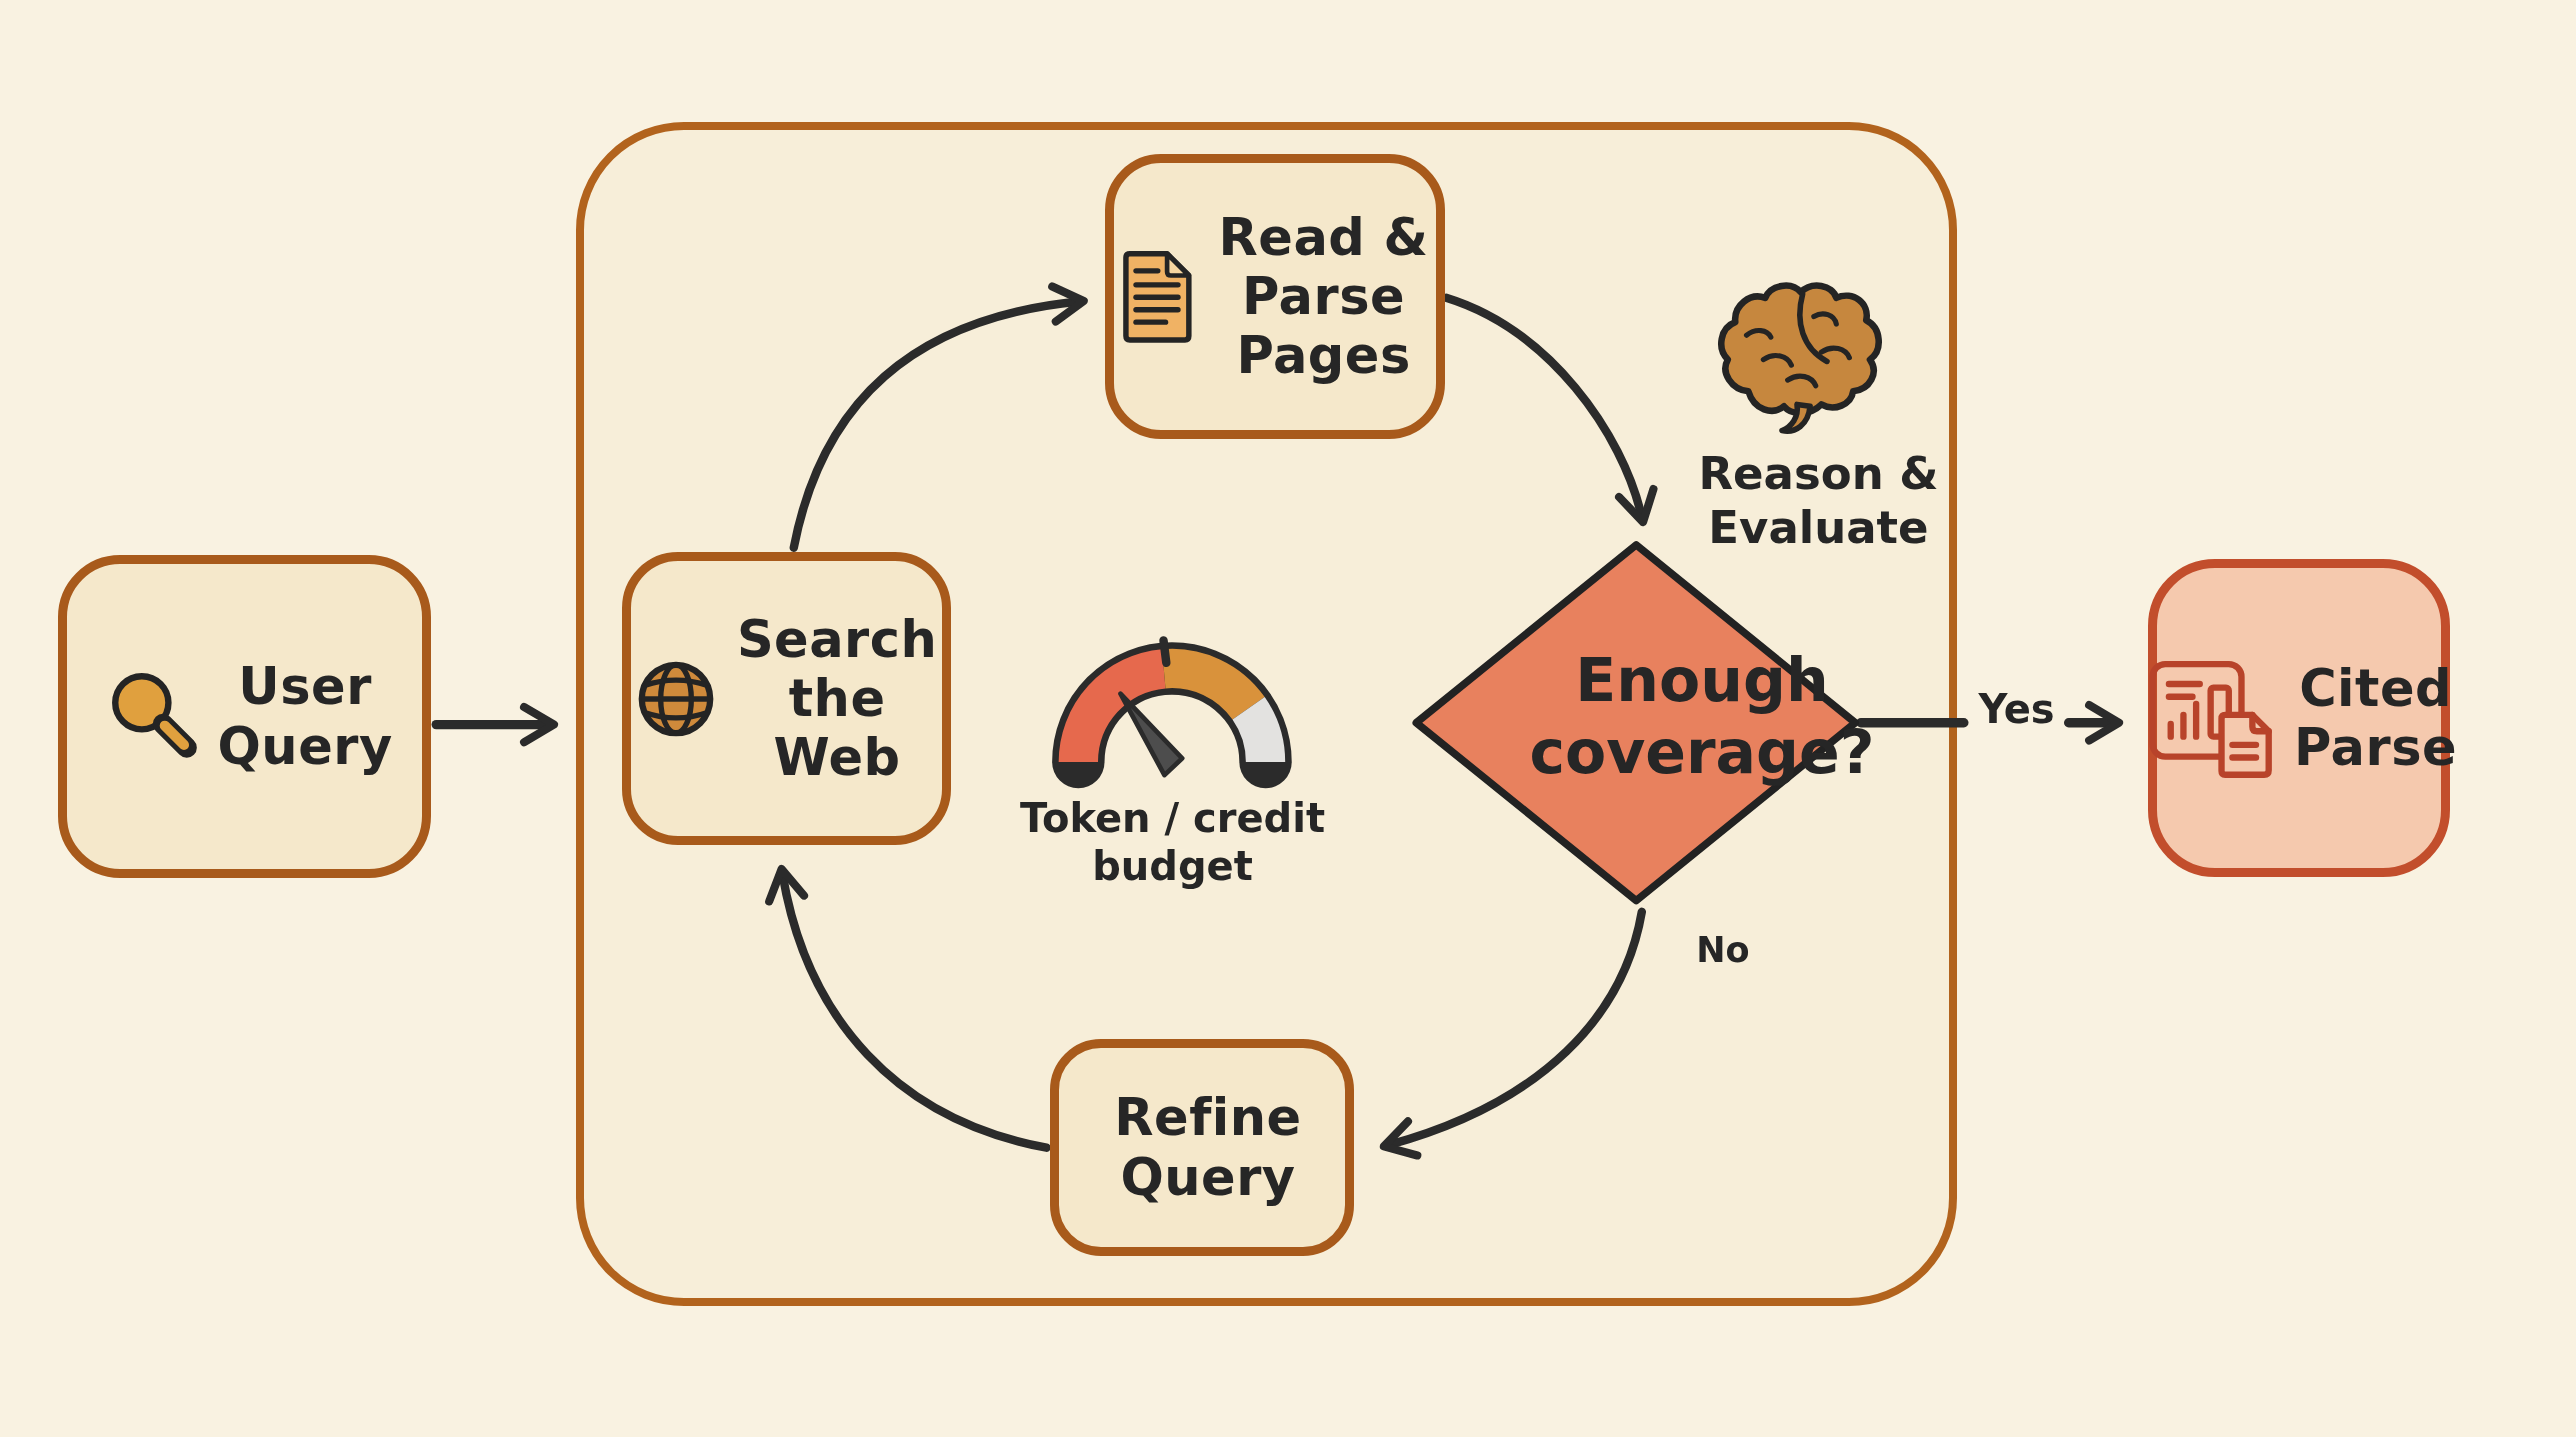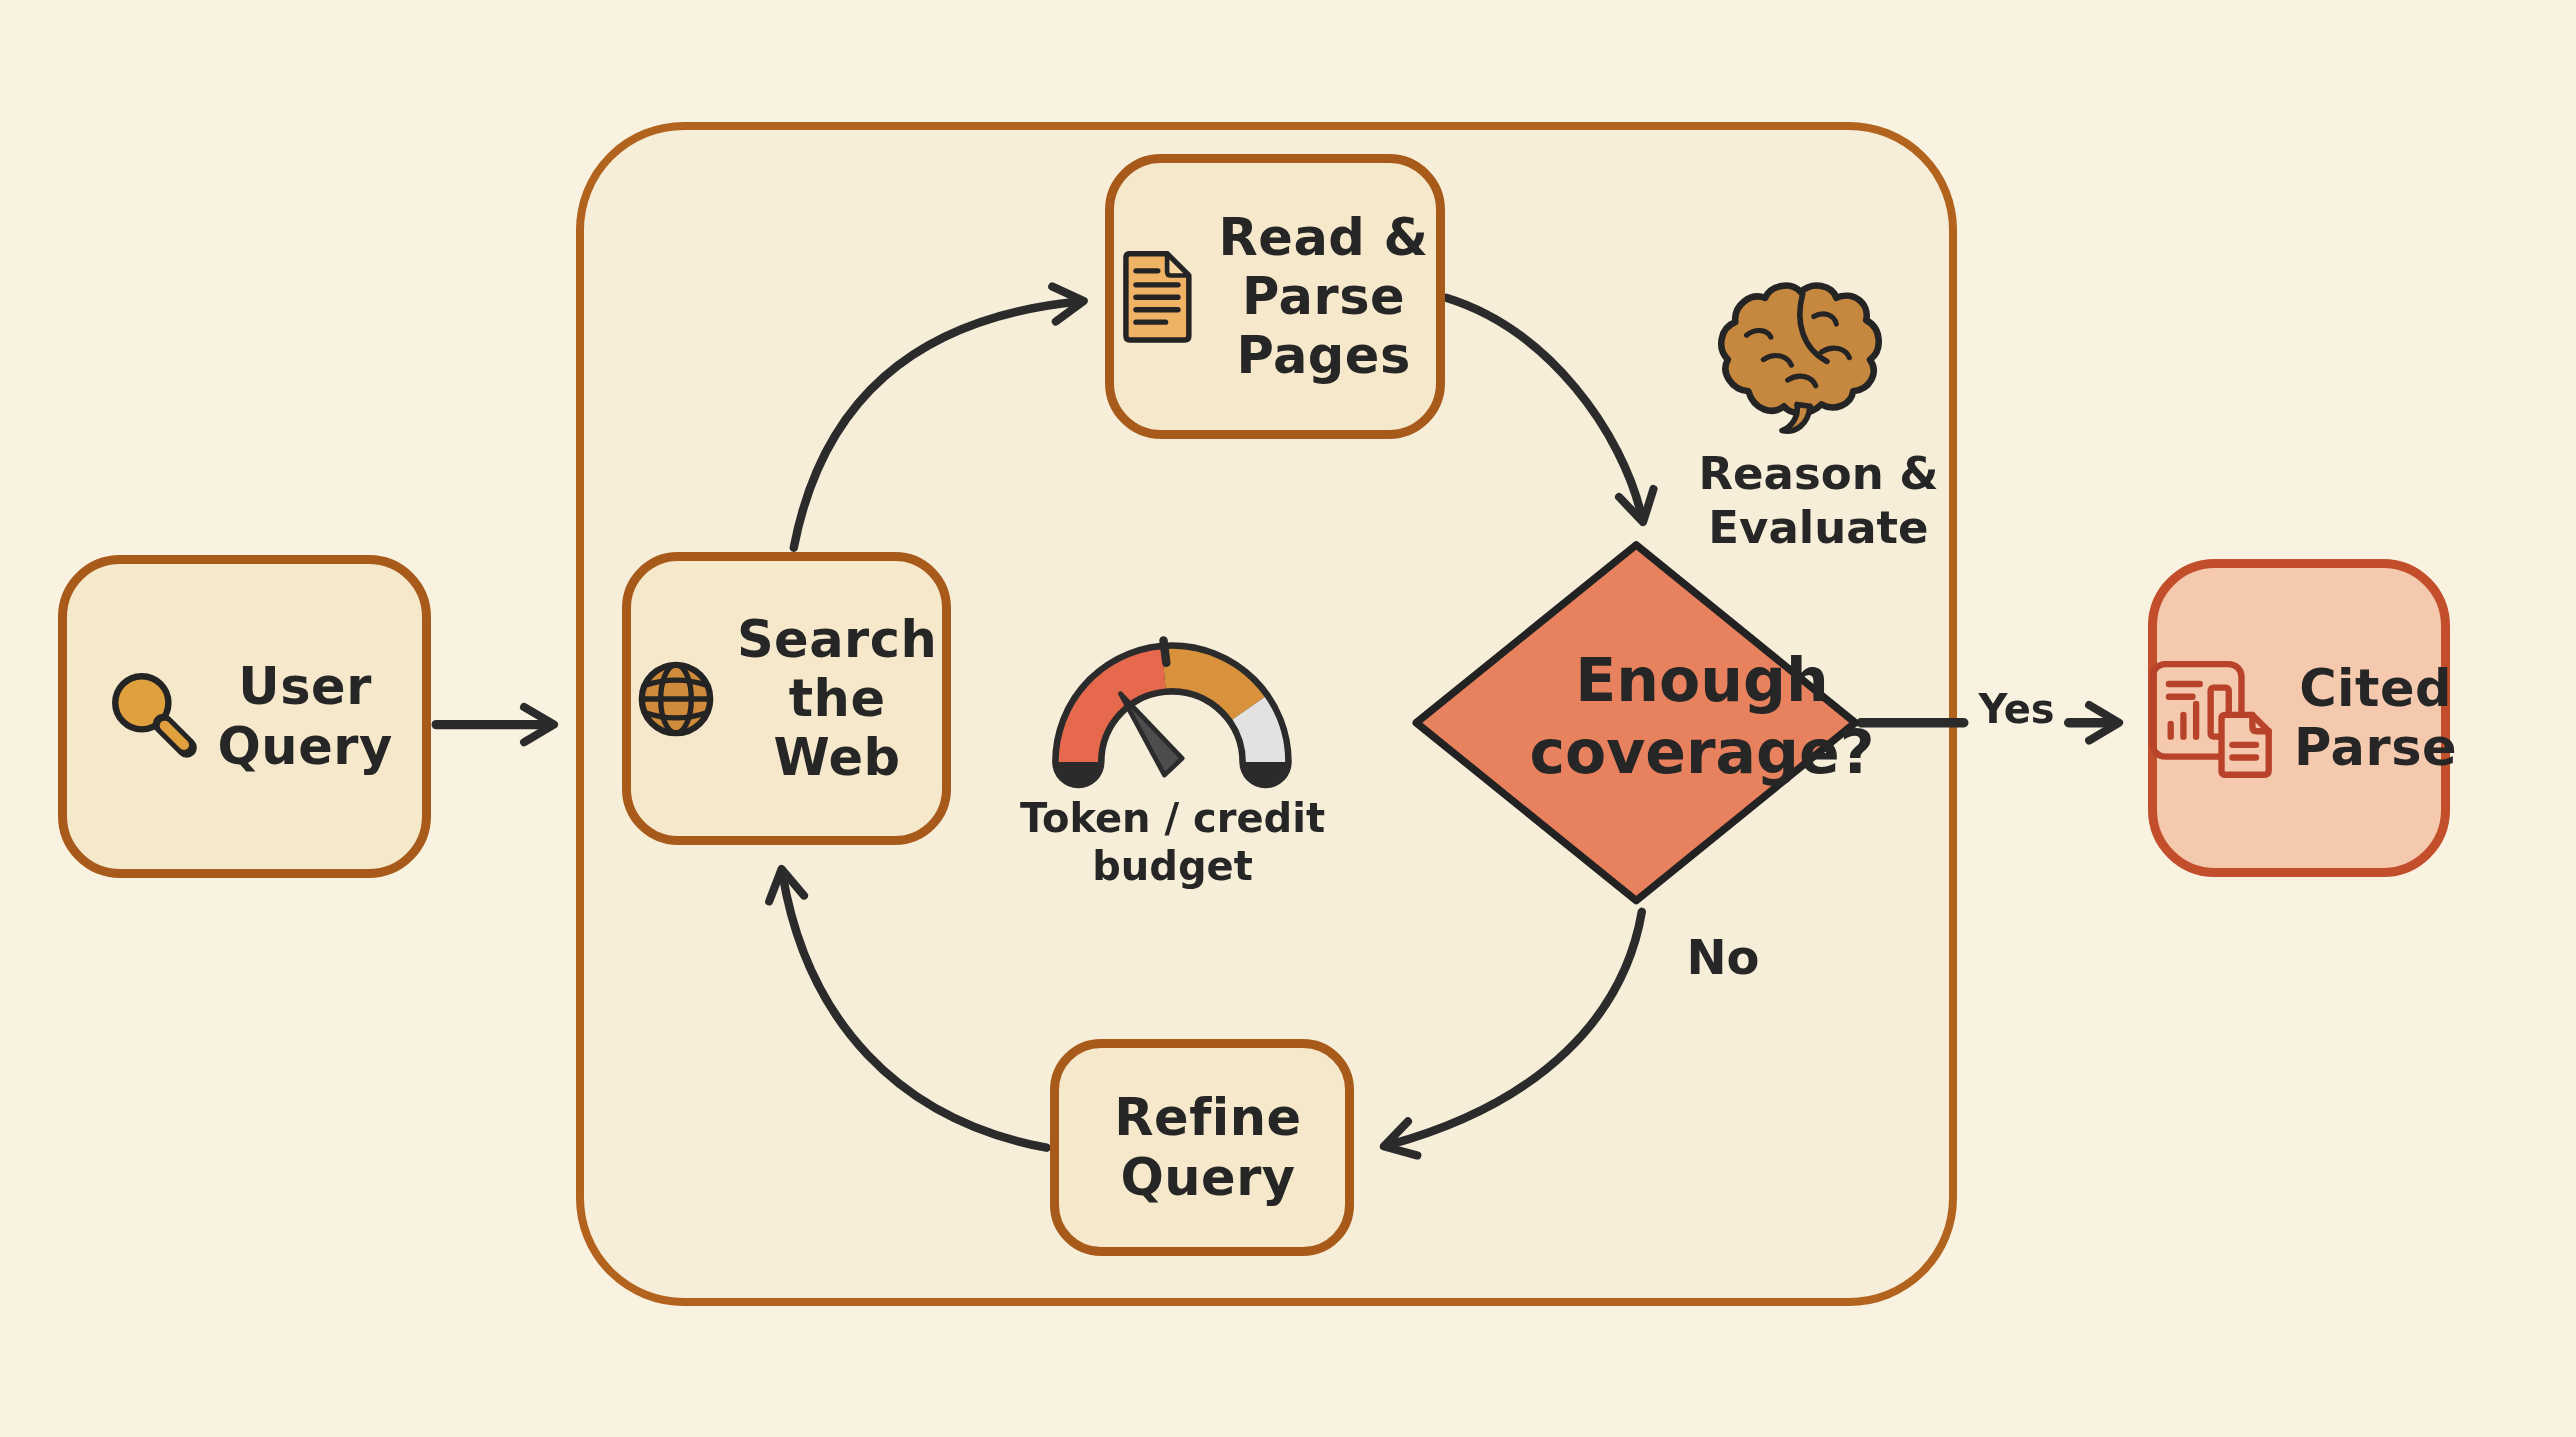--- a/index.html
+++ b/index.html
@@ -30,21 +30,21 @@
   #read-parse{left:1105px;top:154px;width:340px;height:285px;border-radius:56px;}
   #refine-query{left:1050px;top:1039px;width:304px;height:217px;border-radius:51px;padding-left:12px;}
   #cited-report{left:2148px;top:559px;width:302px;height:318px;border-radius:67px;
     background:var(--report-fill);border:9.4px solid var(--report-border);}
 
   .float-label{position:absolute;z-index:3;text-align:center;color:var(--text);font-weight:700;line-height:1.2;}
   #decision-label{left:1524px;top:644px;width:356px;font-size:60px;}
   #reason-label{left:1664px;top:447px;width:309px;font-size:45px;}
   #budget-label{left:1011px;top:794px;width:323px;font-size:40px;}
   #yes-label{left:1962px;top:685px;width:109px;font-size:40px;}
-  #no-label{left:1681px;top:929px;width:84px;font-size:48px;}
+  #no-label{left:1681px;top:929px;width:84px;font-size:35px;}
   #brain-holder{position:absolute;left:1711px;top:281px;width:187px;height:159px;z-index:3;}
 
   .icon-holder{display:flex;align-items:center;justify-content:center;}
 </style>
 </head>
 <body>
 
 <div class="canvas">
 
   <div class="loop-box"></div>

